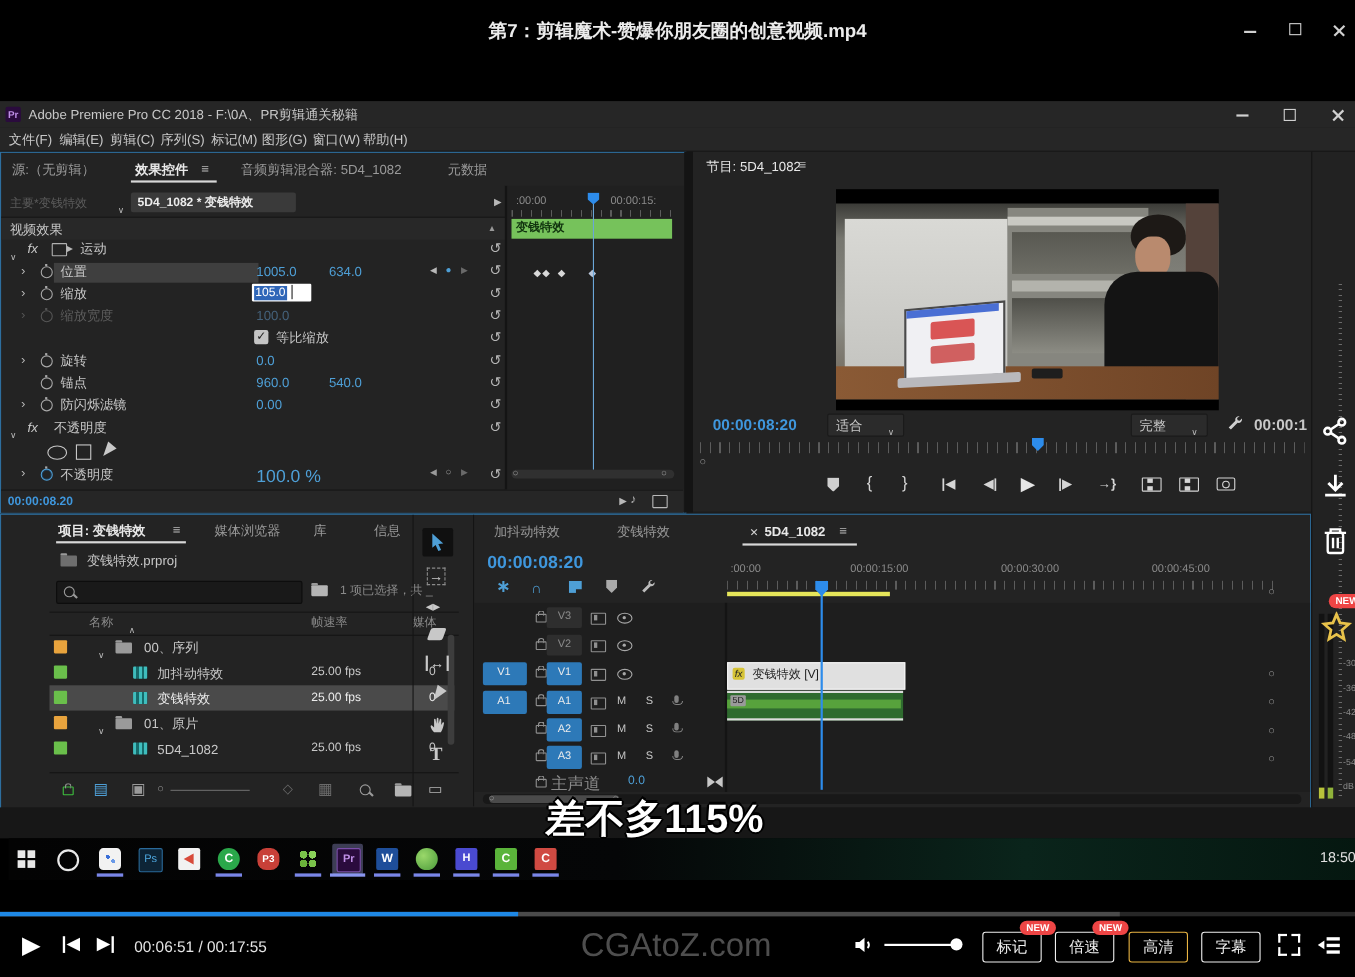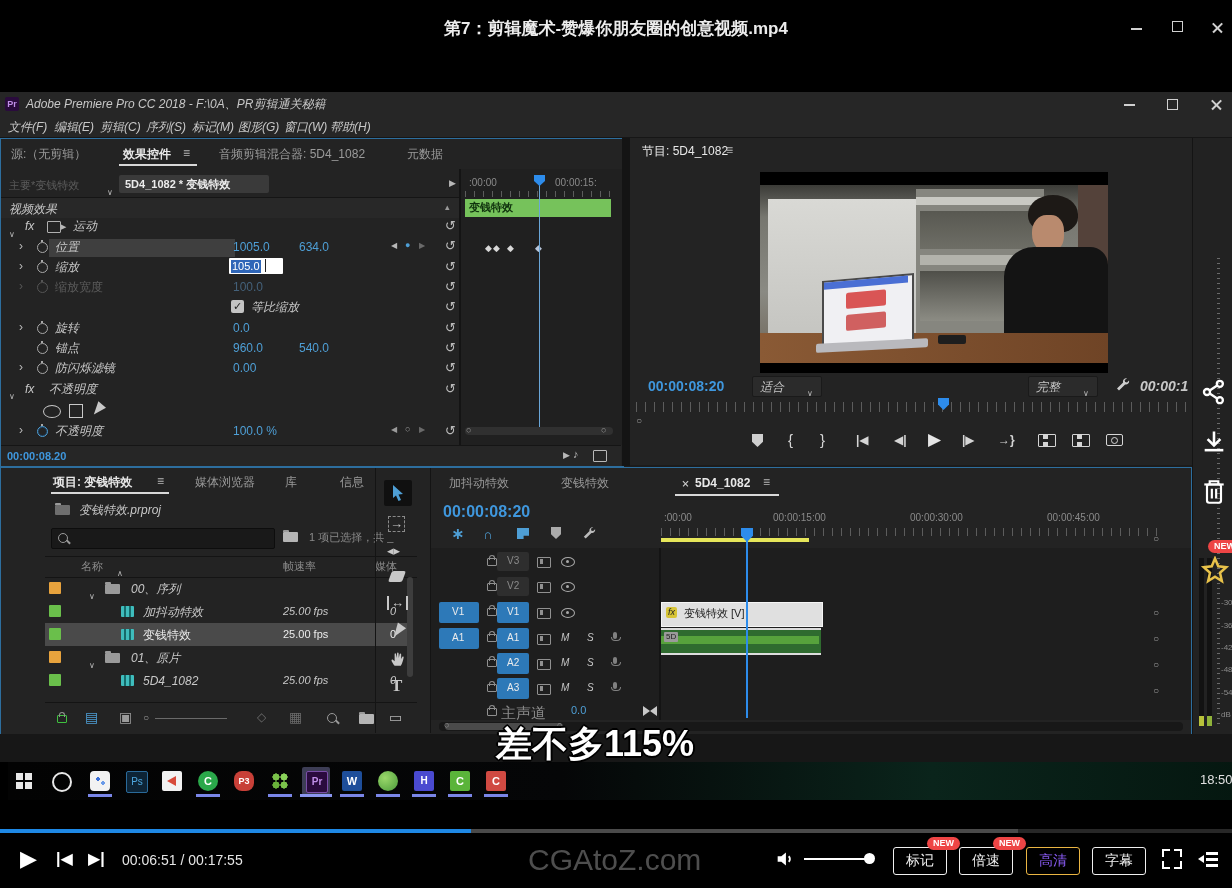--- a/index.html
+++ b/index.html
@@ -1,19 +1,19 @@
 <!DOCTYPE html>
 <html><head>
 <meta charset="utf-8">
 <style>
   html,body{margin:0;padding:0;background:#000;font-family:"Liberation Sans","DejaVu Sans",sans-serif;}
   #stage{position:relative;width:1232px;height:888px;background:#000;overflow:hidden;}
   .abs{position:absolute;}
   .t{position:absolute;white-space:nowrap;line-height:1.2;}
-  .dim{color:#8a8a8a;} .dis{color:#5c5c5c;} .txt{color:#c8c8c8;font-style:italic;} .wht{color:#ececec;}
+  .dim{color:#8a8a8a;} .dis{color:#5c5c5c;} .txt{color:#c8c8c8;} .wht{color:#ececec;}
   .blu{color:#4e9fd6;} .tcblue{color:#3f97dd;font-weight:bold;}
   .panel{position:absolute;background:#232323;}
   .tab{font-size:12px;color:#9a9a9a;}
   .tab.on{color:#e8e8e8;}
   .underl{position:absolute;height:2px;background:#d8d8d8;}
   
   .ic{position:absolute;color:#b8b8b8;line-height:1;}
   .i-reset::before{content:"\21BA";}
   .i-menu::before{content:"\2261";}
   .i-chev::before{content:"\203A";}
@@ -187,21 +187,21 @@
       <span class="t txt" style="left:48px;top:243px;font-size:12px;">不透明度</span>
       <span class="ic i-reset" style="left:444px;top:243px;font-size:13px;"></span>
 
       <span class="abs" style="left:42px;top:266px;width:16px;height:11px;border:1.5px solid #c8c8c8;border-radius:50%;"></span>
       <span class="abs" style="left:68px;top:265px;width:12px;height:12px;border:1.5px solid #c8c8c8;"></span>
       <span class="abs" style="left:92px;top:264px;width:0;height:0;border-left:5px solid transparent;border-right:5px solid transparent;border-top:13px solid #c8c8c8;transform:rotate(40deg);"></span>
 
       <span class="ic i-chev" style="left:18px;top:285px;font-size:12px;"></span>
       <span class="sw on" style="left:36px;top:287px;"></span>
       <span class="t txt" style="left:54px;top:285px;font-size:12px;">不透明度</span>
-      <span class="t blu" style="left:232px;top:285px;font-size:12px;">100.0 %</span>
+      <span class="t blu" style="left:232px;top:285px;font-size:16px;">100.0 %</span>
       <span class="ic i-tril" style="left:390px;top:287px;font-size:8px;color:#9a9a9a;"></span>
       <span class="ic i-ring" style="left:404px;top:286px;font-size:9px;color:#9a9a9a;"></span>
       <span class="ic i-trir" style="left:418px;top:287px;font-size:8px;color:#6a6a6a;"></span>
       <span class="ic i-reset" style="left:444px;top:285px;font-size:13px;"></span>
 
       <div class="abs" style="left:0;top:306px;width:620px;height:20px;background:#262626;border-top:1px solid #151515;">
         <span class="t tcblue" style="left:6px;top:4px;font-size:11px;">00:00:08.20</span>
         <span class="ic i-trir" style="left:562px;top:5px;font-size:9px;"></span>
         <span class="ic i-note" style="left:572px;top:3px;font-size:11px;"></span>
         <span class="abs" style="left:592px;top:4px;width:12px;height:10px;border:1.5px solid #b8b8b8;border-radius:1px;"></span>
@@ -603,21 +603,21 @@
     <svg class="abs" style="left:774px;top:48px;" width="22" height="22" viewBox="0 0 24 24">
         <path d="M4 9v6h4l5 4V5L8 9z" fill="#fff"></path>
         <path d="M16 9a4 4 0 0 1 0 6" stroke="#fff" stroke-width="2" fill="none"></path>
       </svg>
     <div class="abs" style="left:804px;top:58px;width:68px;height:2px;background:#fff;"></div>
     <span class="abs" style="left:864px;top:53px;width:11px;height:11px;background:#fff;border-radius:50%;"></span>
     <div class="btnbox" style="left:893px;top:47px;"><span>标记</span></div>
     <span class="newbadge" style="left:927px;top:37px;">NEW</span>
     <div class="btnbox" style="left:959px;top:47px;"><span>倍速</span></div>
     <span class="newbadge" style="left:993px;top:37px;">NEW</span>
-    <div class="btnbox" style="left:1026px;top:47px;border-color:#eab543;color:#8b5cf6;"><span>高清</span></div>
+    <div class="btnbox" style="left:1026px;top:47px;border-color:#eab543;color:#e5e5e5;"><span>高清</span></div>
     <div class="btnbox" style="left:1092px;top:47px;"><span>字幕</span></div>
     <div class="abs" style="left:1162px;top:49px;width:20px;height:20px;">
       <span class="abs cornerTL" style="left:0;top:0;width:6px;height:6px;"></span>
       <span class="abs cornerTR" style="right:0;top:0;width:6px;height:6px;"></span>
       <span class="abs cornerBL" style="left:0;bottom:0;width:6px;height:6px;"></span>
       <span class="abs cornerBR" style="right:0;bottom:0;width:6px;height:6px;"></span>
     </div>
     <div class="abs" style="left:1198px;top:51px;width:20px;height:16px;">
       <span class="abs" style="left:8px;top:1px;width:12px;height:2.5px;background:#fff;"></span>
       <span class="abs" style="left:8px;top:7px;width:12px;height:2.5px;background:#fff;"></span>

